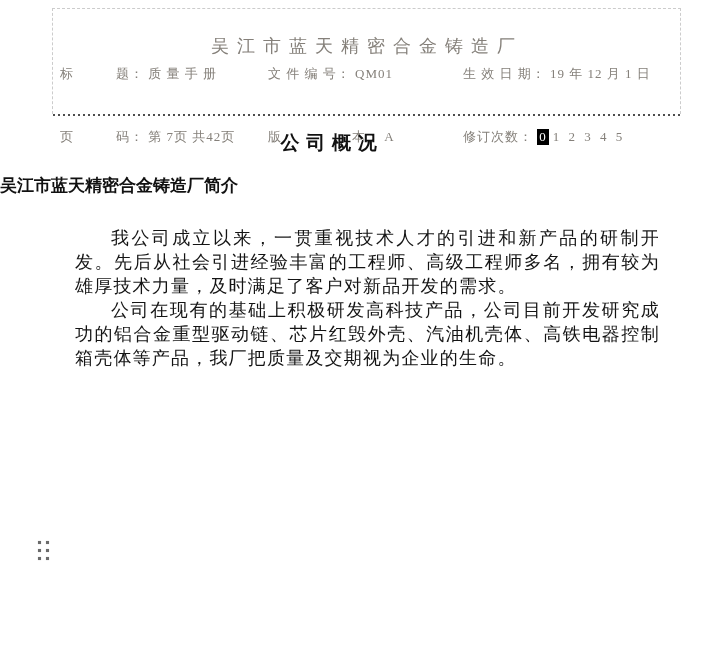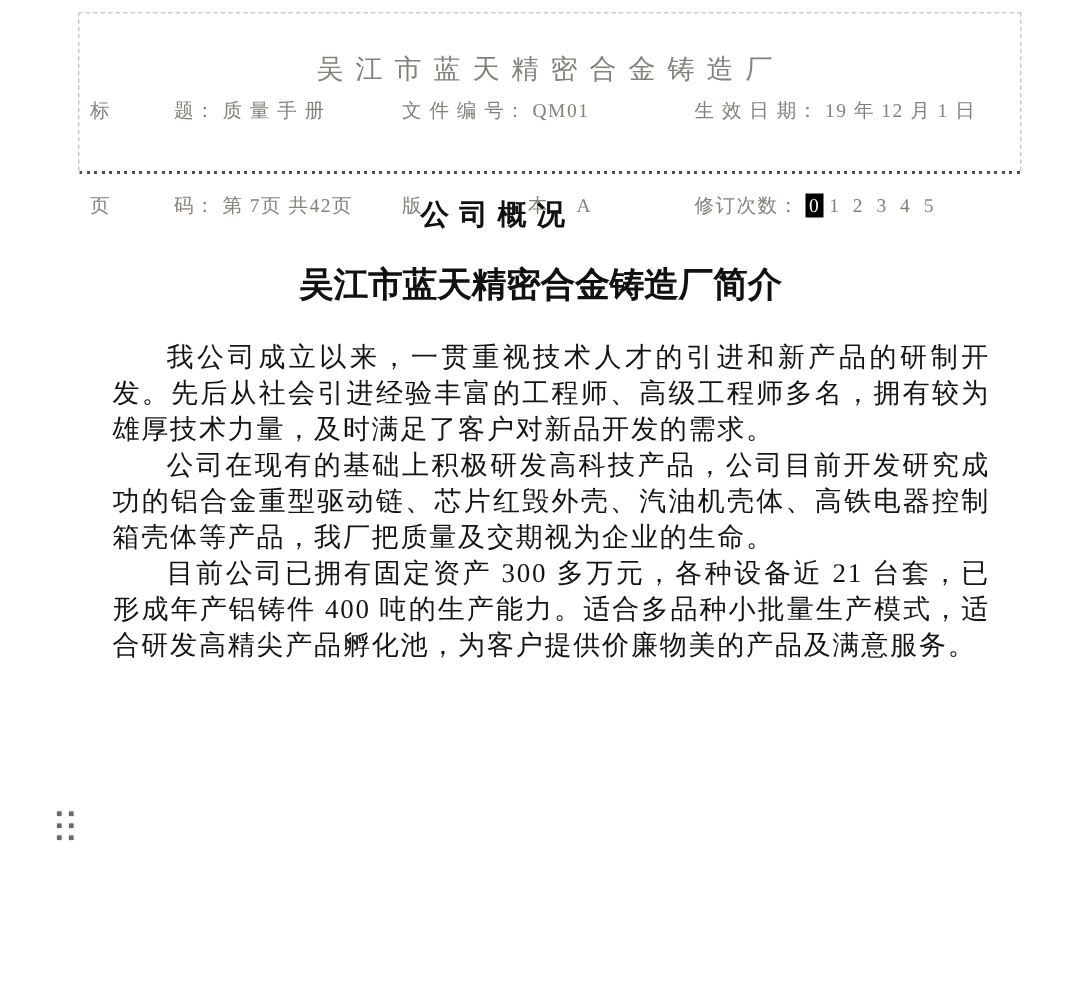--- a/index.html
+++ b/index.html
@@ -65,22 +65,21 @@
     font-size: 19px;
     font-weight: bold;
     letter-spacing: 1px;
     color: #111111;
     font-family: "Liberation Serif", serif;
   }
   .doc-subtitle {
     position: absolute;
     left: 0; top: 174px;
     width: 721px;
-    text-align: center;
-    font-size: 23px;
+    font-size: 17px;
     font-weight: bold;
     color: #111111;
     font-family: "Liberation Sans", sans-serif;
   }
   .doc-body {
     position: absolute;
     left: 75px; top: 226px;
     width: 585px;
     font-size: 18px;
     line-height: 24px;
@@ -125,21 +124,20 @@
 
 <div class="dotted-separator"></div>
 
 <div class="doc-title">公 司 概 况</div>
 
 <div class="doc-subtitle">吴江市蓝天精密合金铸造厂简介</div>
 
 <div class="doc-body">
   <p>我公司成立以来，一贯重视技术人才的引进和新产品的研制开发。先后从社会引进经验丰富的工程师、高级工程师多名，拥有较为雄厚技术力量，及时满足了客户对新品开发的需求。</p>
   <p>公司在现有的基础上积极研发高科技产品，公司目前开发研究成功的铝合金重型驱动链、芯片红毁外壳、汽油机壳体、高铁电器控制箱壳体等产品，我厂把质量及交期视为企业的生命。</p>
-  <p>目前公司已拥有固定资产 300 多万元，各种设备近 21 台套，已形成年产铝铸件 400 吨的生产能力。适合多品种小批量生产模式，适合研发高精尖产品孵化池，为客户提供价廉物美的产品及满意服务。</p>
 </div>
 
 <div class="anchor-dots">
   <span></span>
     <span></span>
   <span></span>
     <span></span>
   <span></span>
     <span></span>
 </div>

